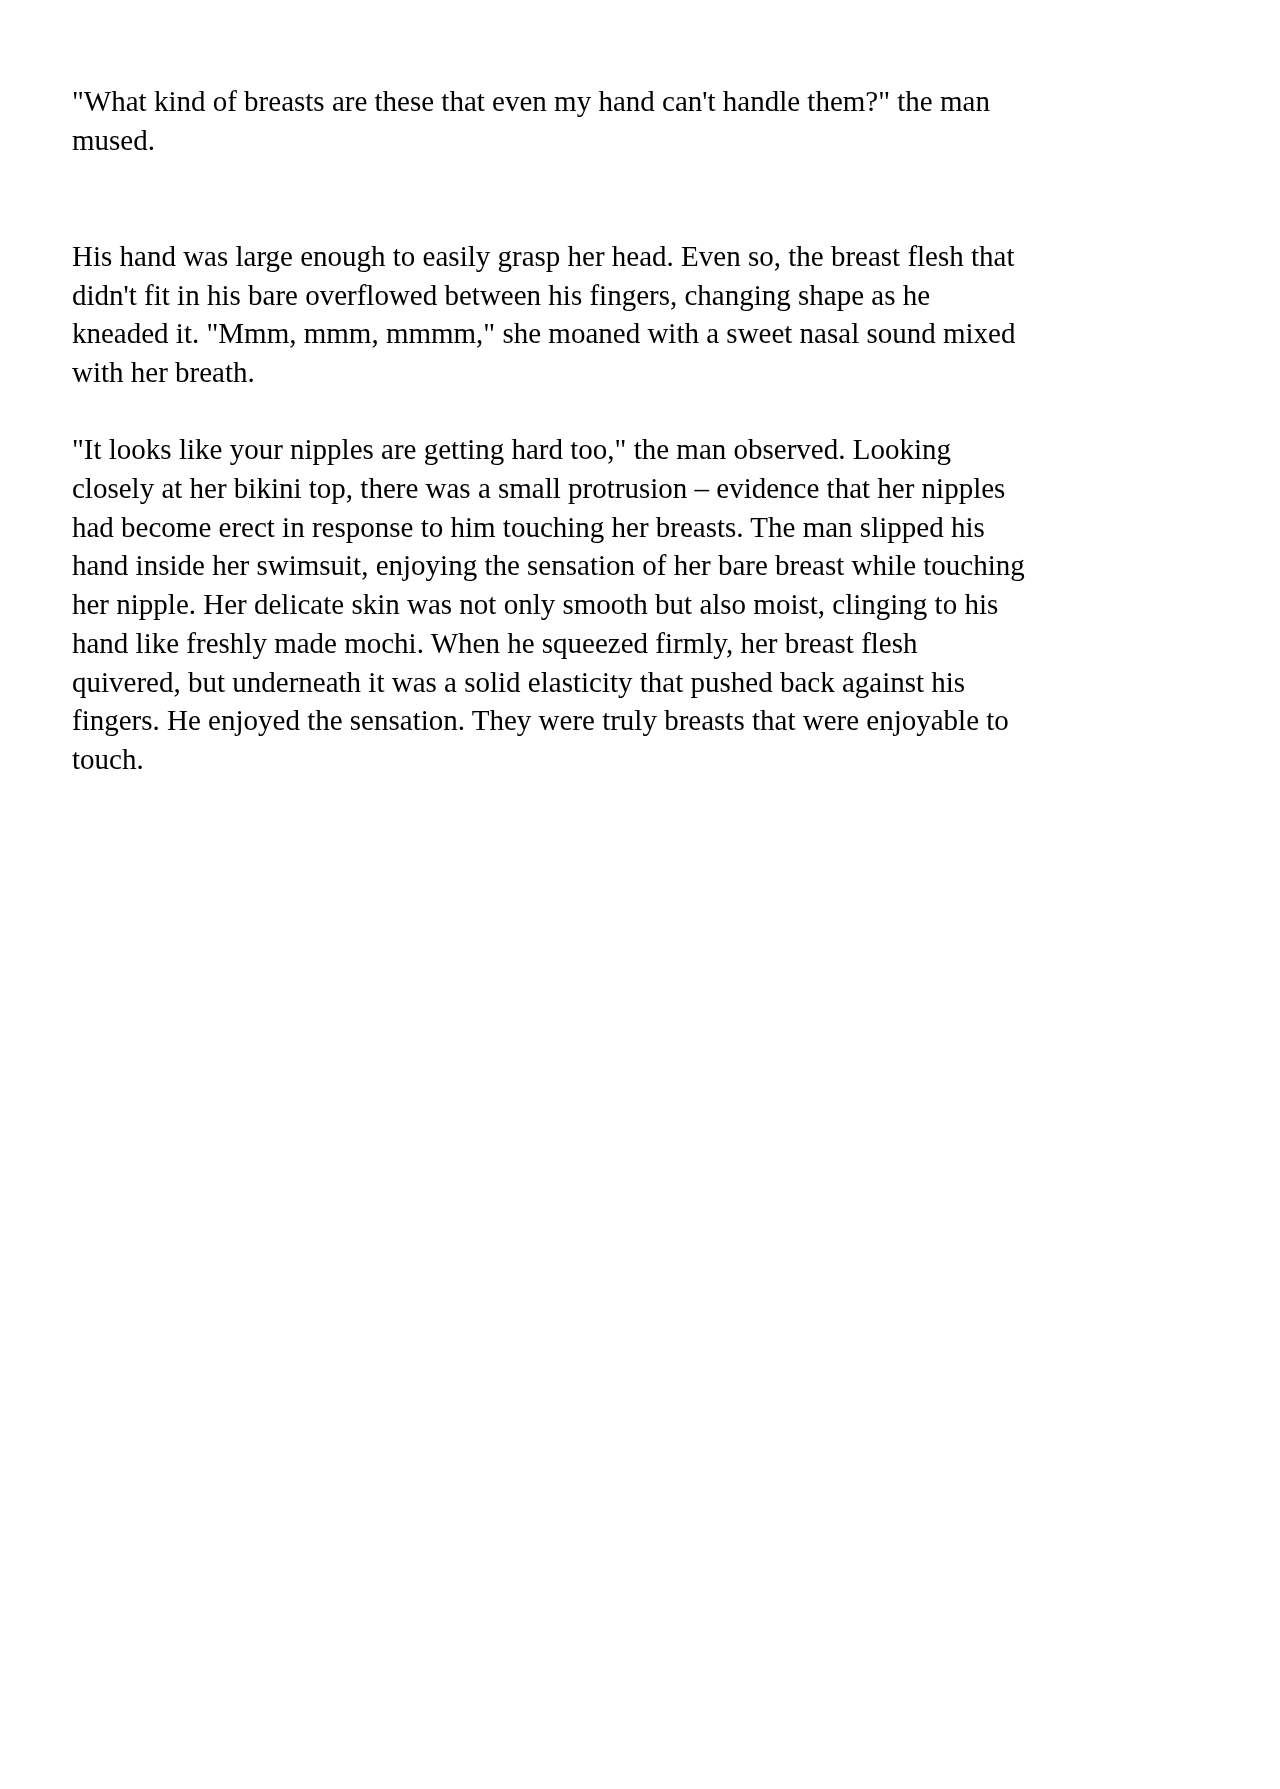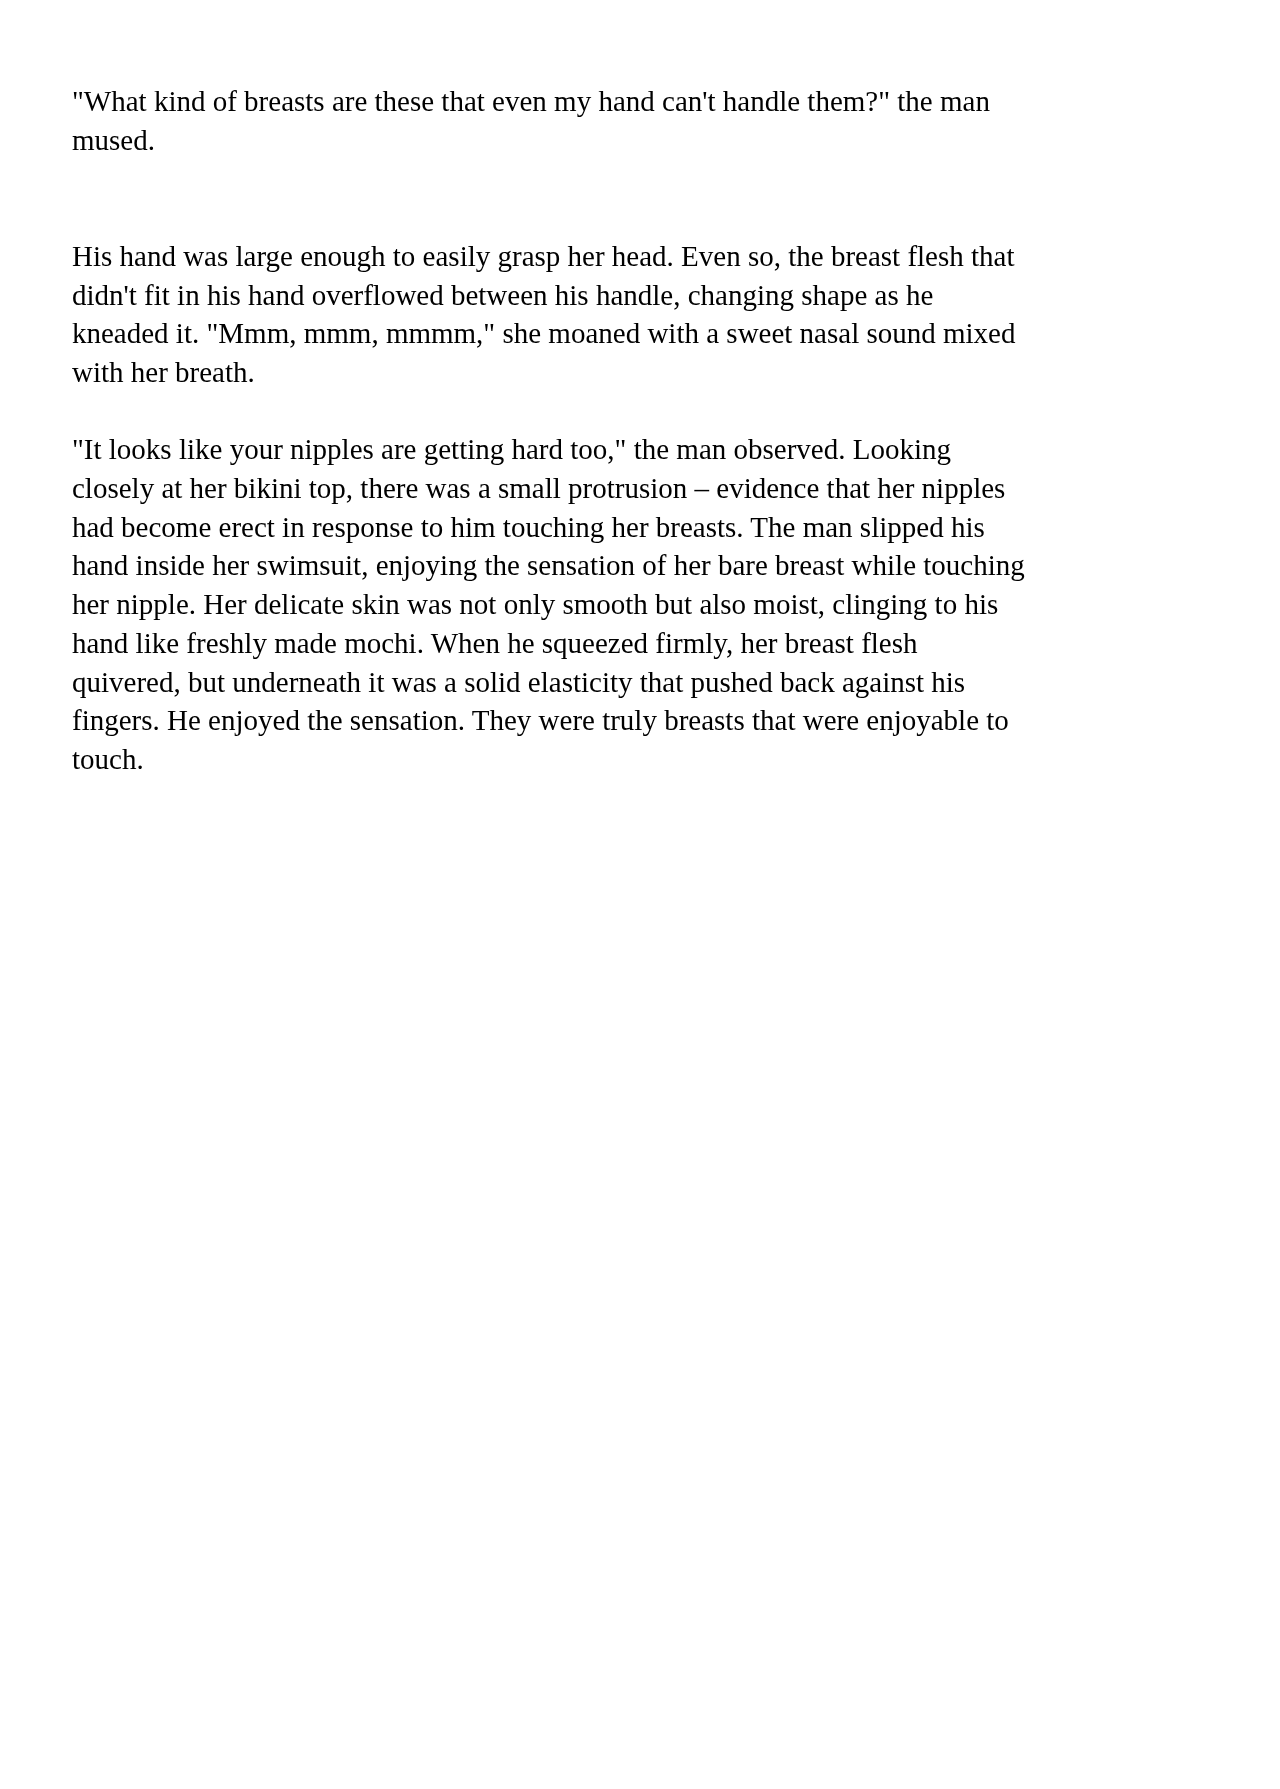--- a/index.html
+++ b/index.html
@@ -29,21 +29,21 @@
   .para.gap-after-2 { margin-bottom: 77.4px; } 
   .para.gap-after-1 { margin-bottom: 38.7px; } 
 </style>
 </head>
 <body>
 
 <div class="page">
   <p class="para gap-after-2">"What kind of breasts are these that even my hand can't handle them?" the man
 mused.</p>
   <p class="para gap-after-1">His hand was large enough to easily grasp her head. Even so, the breast flesh that
-didn't fit in his hand overflowed between his handle, changing shape as he
+didn't fit in his bare overflowed between his fingers, changing shape as he
 kneaded it. "Mmm, mmm, mmmm," she moaned with a sweet nasal sound mixed
 with her breath.</p>
   <p class="para">"It looks like your nipples are getting hard too," the man observed. Looking
 closely at her bikini top, there was a small protrusion – evidence that her nipples
 had become erect in response to him touching her breasts. The man slipped his
 hand inside her swimsuit, enjoying the sensation of her bare breast while touching
 her nipple. Her delicate skin was not only smooth but also moist, clinging to his
 hand like freshly made mochi. When he squeezed firmly, her breast flesh
 quivered, but underneath it was a solid elasticity that pushed back against his
 fingers. He enjoyed the sensation. They were truly breasts that were enjoyable to

